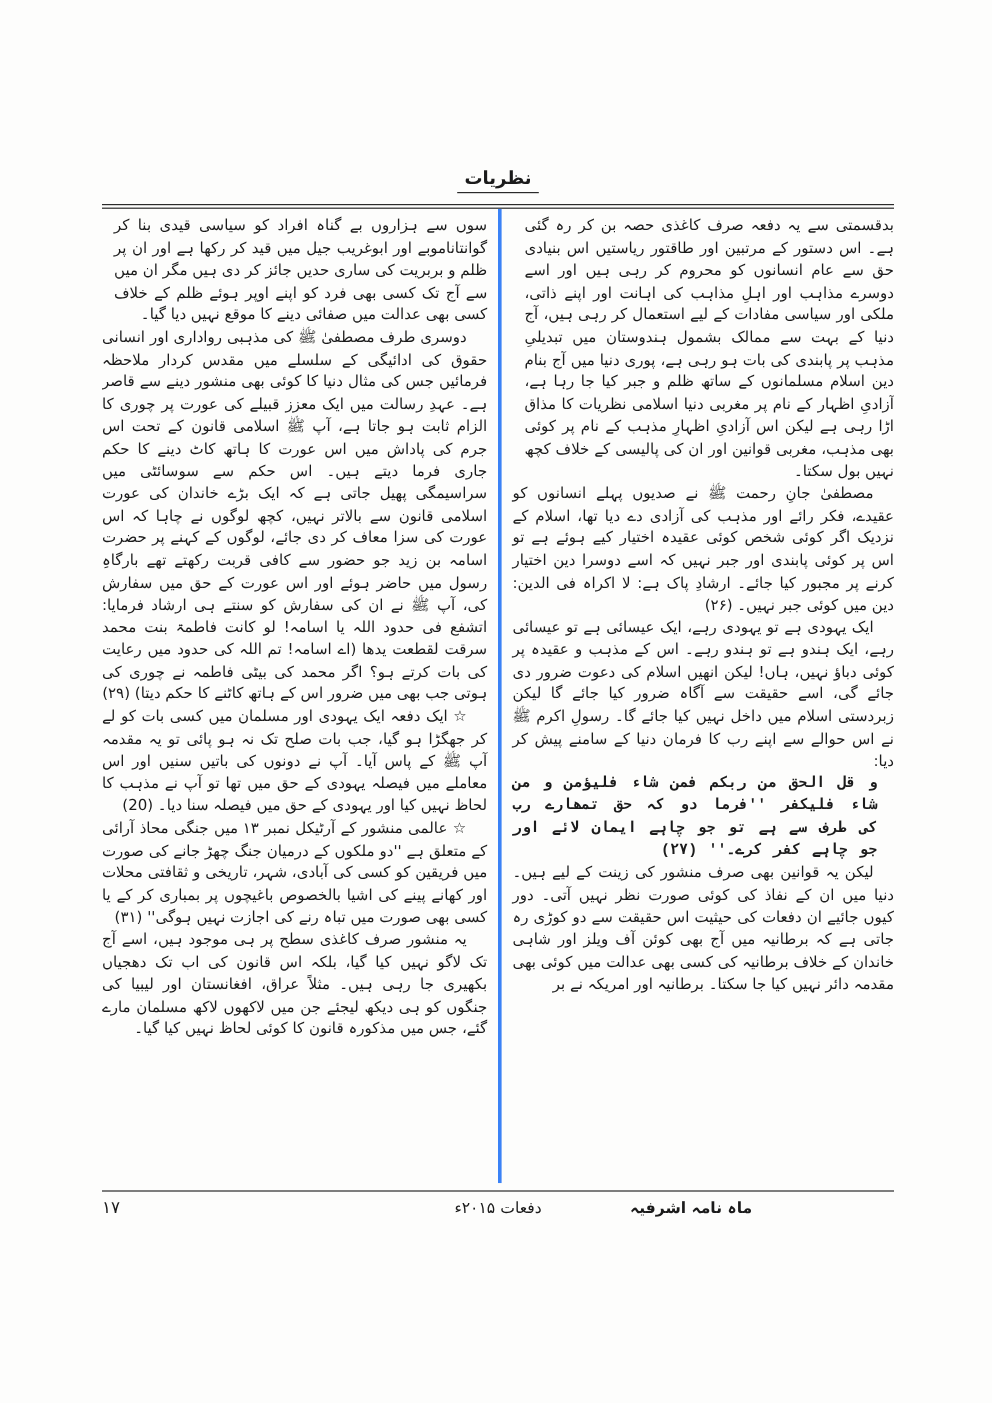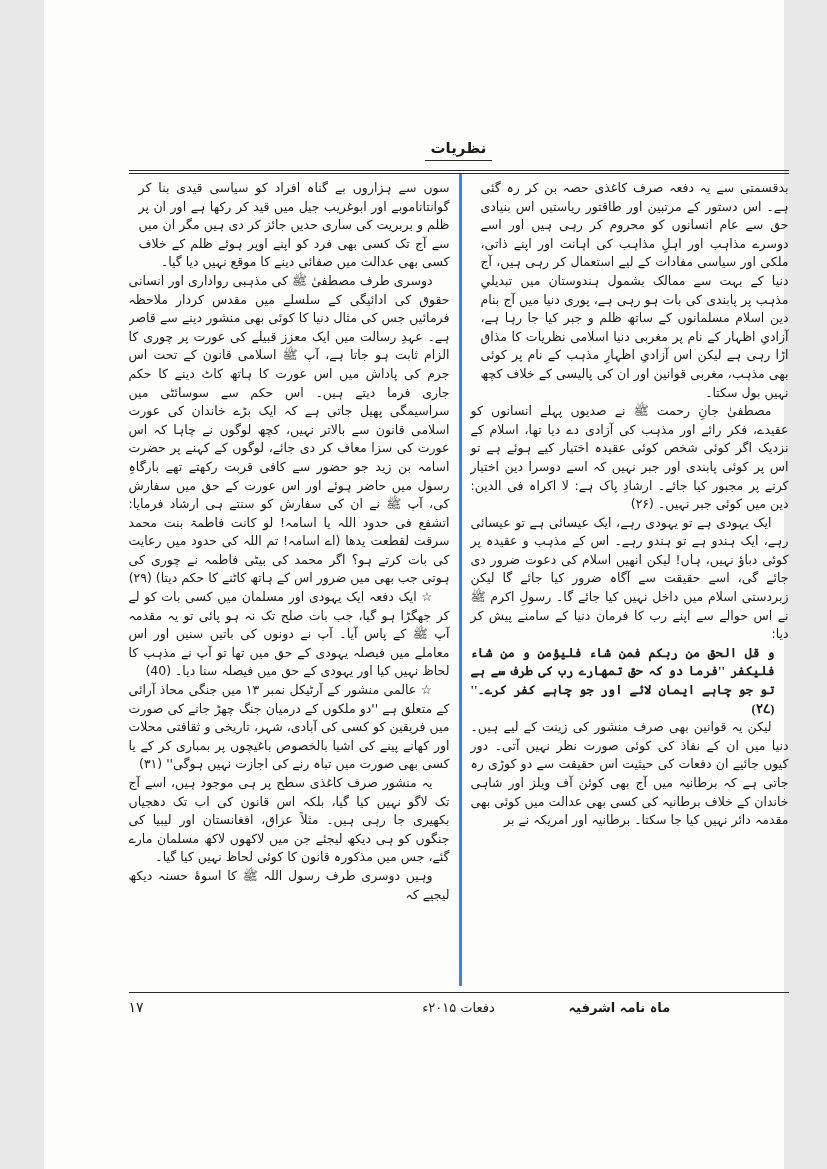--- a/index.html
+++ b/index.html
@@ -1,19 +1,19 @@
 <!DOCTYPE html>
 <html lang="ur"><head>
 <meta charset="utf-8">
 <style>
   * { margin: 0; padding: 0; box-sizing: border-box; }
   html, body { background: #e8e8e8; }
   .page {
     position: relative;
-    width: 740px; height: 1169px;
+    width: 827px; height: 1169px;
     margin: 0 auto;
     background: #fdfdfc;
     color: #1b1b1b;
     font-family: "DejaVu Sans", sans-serif;
     direction: rtl;
   }
   .content { position: absolute; left: 85px; top: 138px; width: 660px; }
   .masthead { text-align: center; }
   .masthead .title {
     display: inline-block;
@@ -34,21 +34,21 @@
     width: 50%; padding-top: 5px;
     font-size: 12.5px; line-height: 18.6px;
     text-align: justify;
     overflow: hidden;
   }
   .col.first { padding-left: 9px; border-left: 3px solid #3b82f6; }
   .col.second { padding-right: 9px; }
   .col p { text-indent: 17px; }
   .col p.no-indent { text-indent: 0; margin-left: 10px; }
   .col p.quran {
-    font-family: Liberation Serif, serif;
+    font-family: Liberation Mono, monospace;
     font-weight: 600;
     word-spacing: 2px;
     padding-right: 14px;
     text-indent: 0;
   }
   .footer-rule {
     position: absolute; left: 85px; top: 992px;
     width: 660px; border-top: 1.6px solid #2a2a2a;
   }
   .footer {
@@ -80,24 +80,23 @@
         <p class="no-indent">بدقسمتی سے یہ دفعہ صرف کاغذی حصہ بن کر رہ گئی ہے۔ اس دستور کے مرتبین اور طاقتور ریاستیں اس بنیادی حق سے عام انسانوں کو محروم کر رہی ہیں اور اسے دوسرے مذاہب اور اہلِ مذاہب کی اہانت اور اپنے ذاتی، ملکی اور سیاسی مفادات کے لیے استعمال کر رہی ہیں، آج دنیا کے بہت سے ممالک بشمول ہندوستان میں تبدیلیِ مذہب پر پابندی کی بات ہو رہی ہے، پوری دنیا میں آج بنام دین اسلام مسلمانوں کے ساتھ ظلم و جبر کیا جا رہا ہے، آزادیِ اظہار کے نام پر مغربی دنیا اسلامی نظریات کا مذاق اڑا رہی ہے لیکن اس آزادیِ اظہارِ مذہب کے نام پر کوئی بھی مذہب، مغربی قوانین اور ان کی پالیسی کے خلاف کچھ نہیں بول سکتا۔</p>
         <p>مصطفیٰ جانِ رحمت ﷺ نے صدیوں پہلے انسانوں کو عقیدے، فکر رائے اور مذہب کی آزادی دے دیا تھا، اسلام کے نزدیک اگر کوئی شخص کوئی عقیدہ اختیار کیے ہوئے ہے تو اس پر کوئی پابندی اور جبر نہیں کہ اسے دوسرا دین اختیار کرنے پر مجبور کیا جائے۔ ارشادِ پاک ہے: لا اکراہ فی الدین: دین میں کوئی جبر نہیں۔ (۲۶)</p>
         <p>ایک یہودی ہے تو یہودی رہے، ایک عیسائی ہے تو عیسائی رہے، ایک ہندو ہے تو ہندو رہے۔ اس کے مذہب و عقیدہ پر کوئی دباؤ نہیں، ہاں! لیکن انھیں اسلام کی دعوت ضرور دی جائے گی، اسے حقیقت سے آگاہ ضرور کیا جائے گا لیکن زبردستی اسلام میں داخل نہیں کیا جائے گا۔ رسولِ اکرم ﷺ نے اس حوالے سے اپنے رب کا فرمان دنیا کے سامنے پیش کر دیا:</p>
         <p class="quran">و قل الحق من ربکم فمن شاء فلیؤمن و من شاء فلیکفر ''فرما دو کہ حق تمھارے رب کی طرف سے ہے تو جو چاہے ایمان لائے اور جو چاہے کفر کرے۔'' (۲۷)</p>
         <p>لیکن یہ قوانین بھی صرف منشور کی زینت کے لیے ہیں۔ دنیا میں ان کے نفاذ کی کوئی صورت نظر نہیں آتی۔ دور کیوں جائیے ان دفعات کی حیثیت اس حقیقت سے دو کوڑی رہ جاتی ہے کہ برطانیہ میں آج بھی کوئن آف ویلز اور شاہی خاندان کے خلاف برطانیہ کی کسی بھی عدالت میں کوئی بھی مقدمہ دائر نہیں کیا جا سکتا۔ برطانیہ اور امریکہ نے بر</p>
       </div>
 
       <div class="col second">
         <p class="no-indent">سوں سے ہزاروں بے گناہ افراد کو سیاسی قیدی بنا کر گوانتاناموبے اور ابوغریب جیل میں قید کر رکھا ہے اور ان پر ظلم و بربریت کی ساری حدیں جائز کر دی ہیں مگر ان میں سے آج تک کسی بھی فرد کو اپنے اوپر ہوئے ظلم کے خلاف کسی بھی عدالت میں صفائی دینے کا موقع نہیں دیا گیا۔</p>
         <p>دوسری طرف مصطفیٰ ﷺ کی مذہبی رواداری اور انسانی حقوق کی ادائیگی کے سلسلے میں مقدس کردار ملاحظہ فرمائیں جس کی مثال دنیا کا کوئی بھی منشور دینے سے قاصر ہے۔ عہدِ رسالت میں ایک معزز قبیلے کی عورت پر چوری کا الزام ثابت ہو جاتا ہے، آپ ﷺ اسلامی قانون کے تحت اس جرم کی پاداش میں اس عورت کا ہاتھ کاٹ دینے کا حکم جاری فرما دیتے ہیں۔ اس حکم سے سوسائٹی میں سراسیمگی پھیل جاتی ہے کہ ایک بڑے خاندان کی عورت اسلامی قانون سے بالاتر نہیں، کچھ لوگوں نے چاہا کہ اس عورت کی سزا معاف کر دی جائے، لوگوں کے کہنے پر حضرت اسامہ بن زید جو حضور سے کافی قربت رکھتے تھے بارگاہِ رسول میں حاضر ہوئے اور اس عورت کے حق میں سفارش کی، آپ ﷺ نے ان کی سفارش کو سنتے ہی ارشاد فرمایا: اتشفع فی حدود اللہ یا اسامہ! لو کانت فاطمۃ بنت محمد سرقت لقطعت یدھا (اے اسامہ! تم اللہ کی حدود میں رعایت کی بات کرتے ہو؟ اگر محمد کی بیٹی فاطمہ نے چوری کی ہوتی جب بھی میں ضرور اس کے ہاتھ کاٹنے کا حکم دیتا) (۲۹)</p>
-        <p>☆ ایک دفعہ ایک یہودی اور مسلمان میں کسی بات کو لے کر جھگڑا ہو گیا، جب بات صلح تک نہ ہو پائی تو یہ مقدمہ آپ ﷺ کے پاس آیا۔ آپ نے دونوں کی باتیں سنیں اور اس معاملے میں فیصلہ یہودی کے حق میں تھا تو آپ نے مذہب کا لحاظ نہیں کیا اور یہودی کے حق میں فیصلہ سنا دیا۔ (40)</p>
+        <p>☆ ایک دفعہ ایک یہودی اور مسلمان میں کسی بات کو لے کر جھگڑا ہو گیا، جب بات صلح تک نہ ہو پائی تو یہ مقدمہ آپ ﷺ کے پاس آیا۔ آپ نے دونوں کی باتیں سنیں اور اس معاملے میں فیصلہ یہودی کے حق میں تھا تو آپ نے مذہب کا لحاظ نہیں کیا اور یہودی کے حق میں فیصلہ سنا دیا۔ (20)</p>
         <p>☆ عالمی منشور کے آرٹیکل نمبر ۱۳ میں جنگی محاذ آرائی کے متعلق ہے ''دو ملکوں کے درمیان جنگ چھڑ جانے کی صورت میں فریقین کو کسی کی آبادی، شہر، تاریخی و ثقافتی محلات اور کھانے پینے کی اشیا بالخصوص باغیچوں پر بمباری کر کے یا کسی بھی صورت میں تباہ رنے کی اجازت نہیں ہوگی'' (۳۱)</p>
         <p>یہ منشور صرف کاغذی سطح پر ہی موجود ہیں، اسے آج تک لاگو نہیں کیا گیا، بلکہ اس قانون کی اب تک دھجیاں بکھیری جا رہی ہیں۔ مثلاً عراق، افغانستان اور لیبیا کی جنگوں کو ہی دیکھ لیجئے جن میں لاکھوں لاکھ مسلمان مارے گئے، جس میں مذکورہ قانون کا کوئی لحاظ نہیں کیا گیا۔</p>
-        <p>وہیں دوسری طرف رسول اللہ ﷺ کا اسوۂ حسنہ دیکھ لیجیے کہ</p>
       </div>
 
     </div>
   </div>
 
   <div class="footer-rule"></div>
 
   <div class="footer">
     <span class="mag">ماہ نامہ اشرفیہ</span>
     <span class="date">دفعات ۲۰۱۵ء</span>

